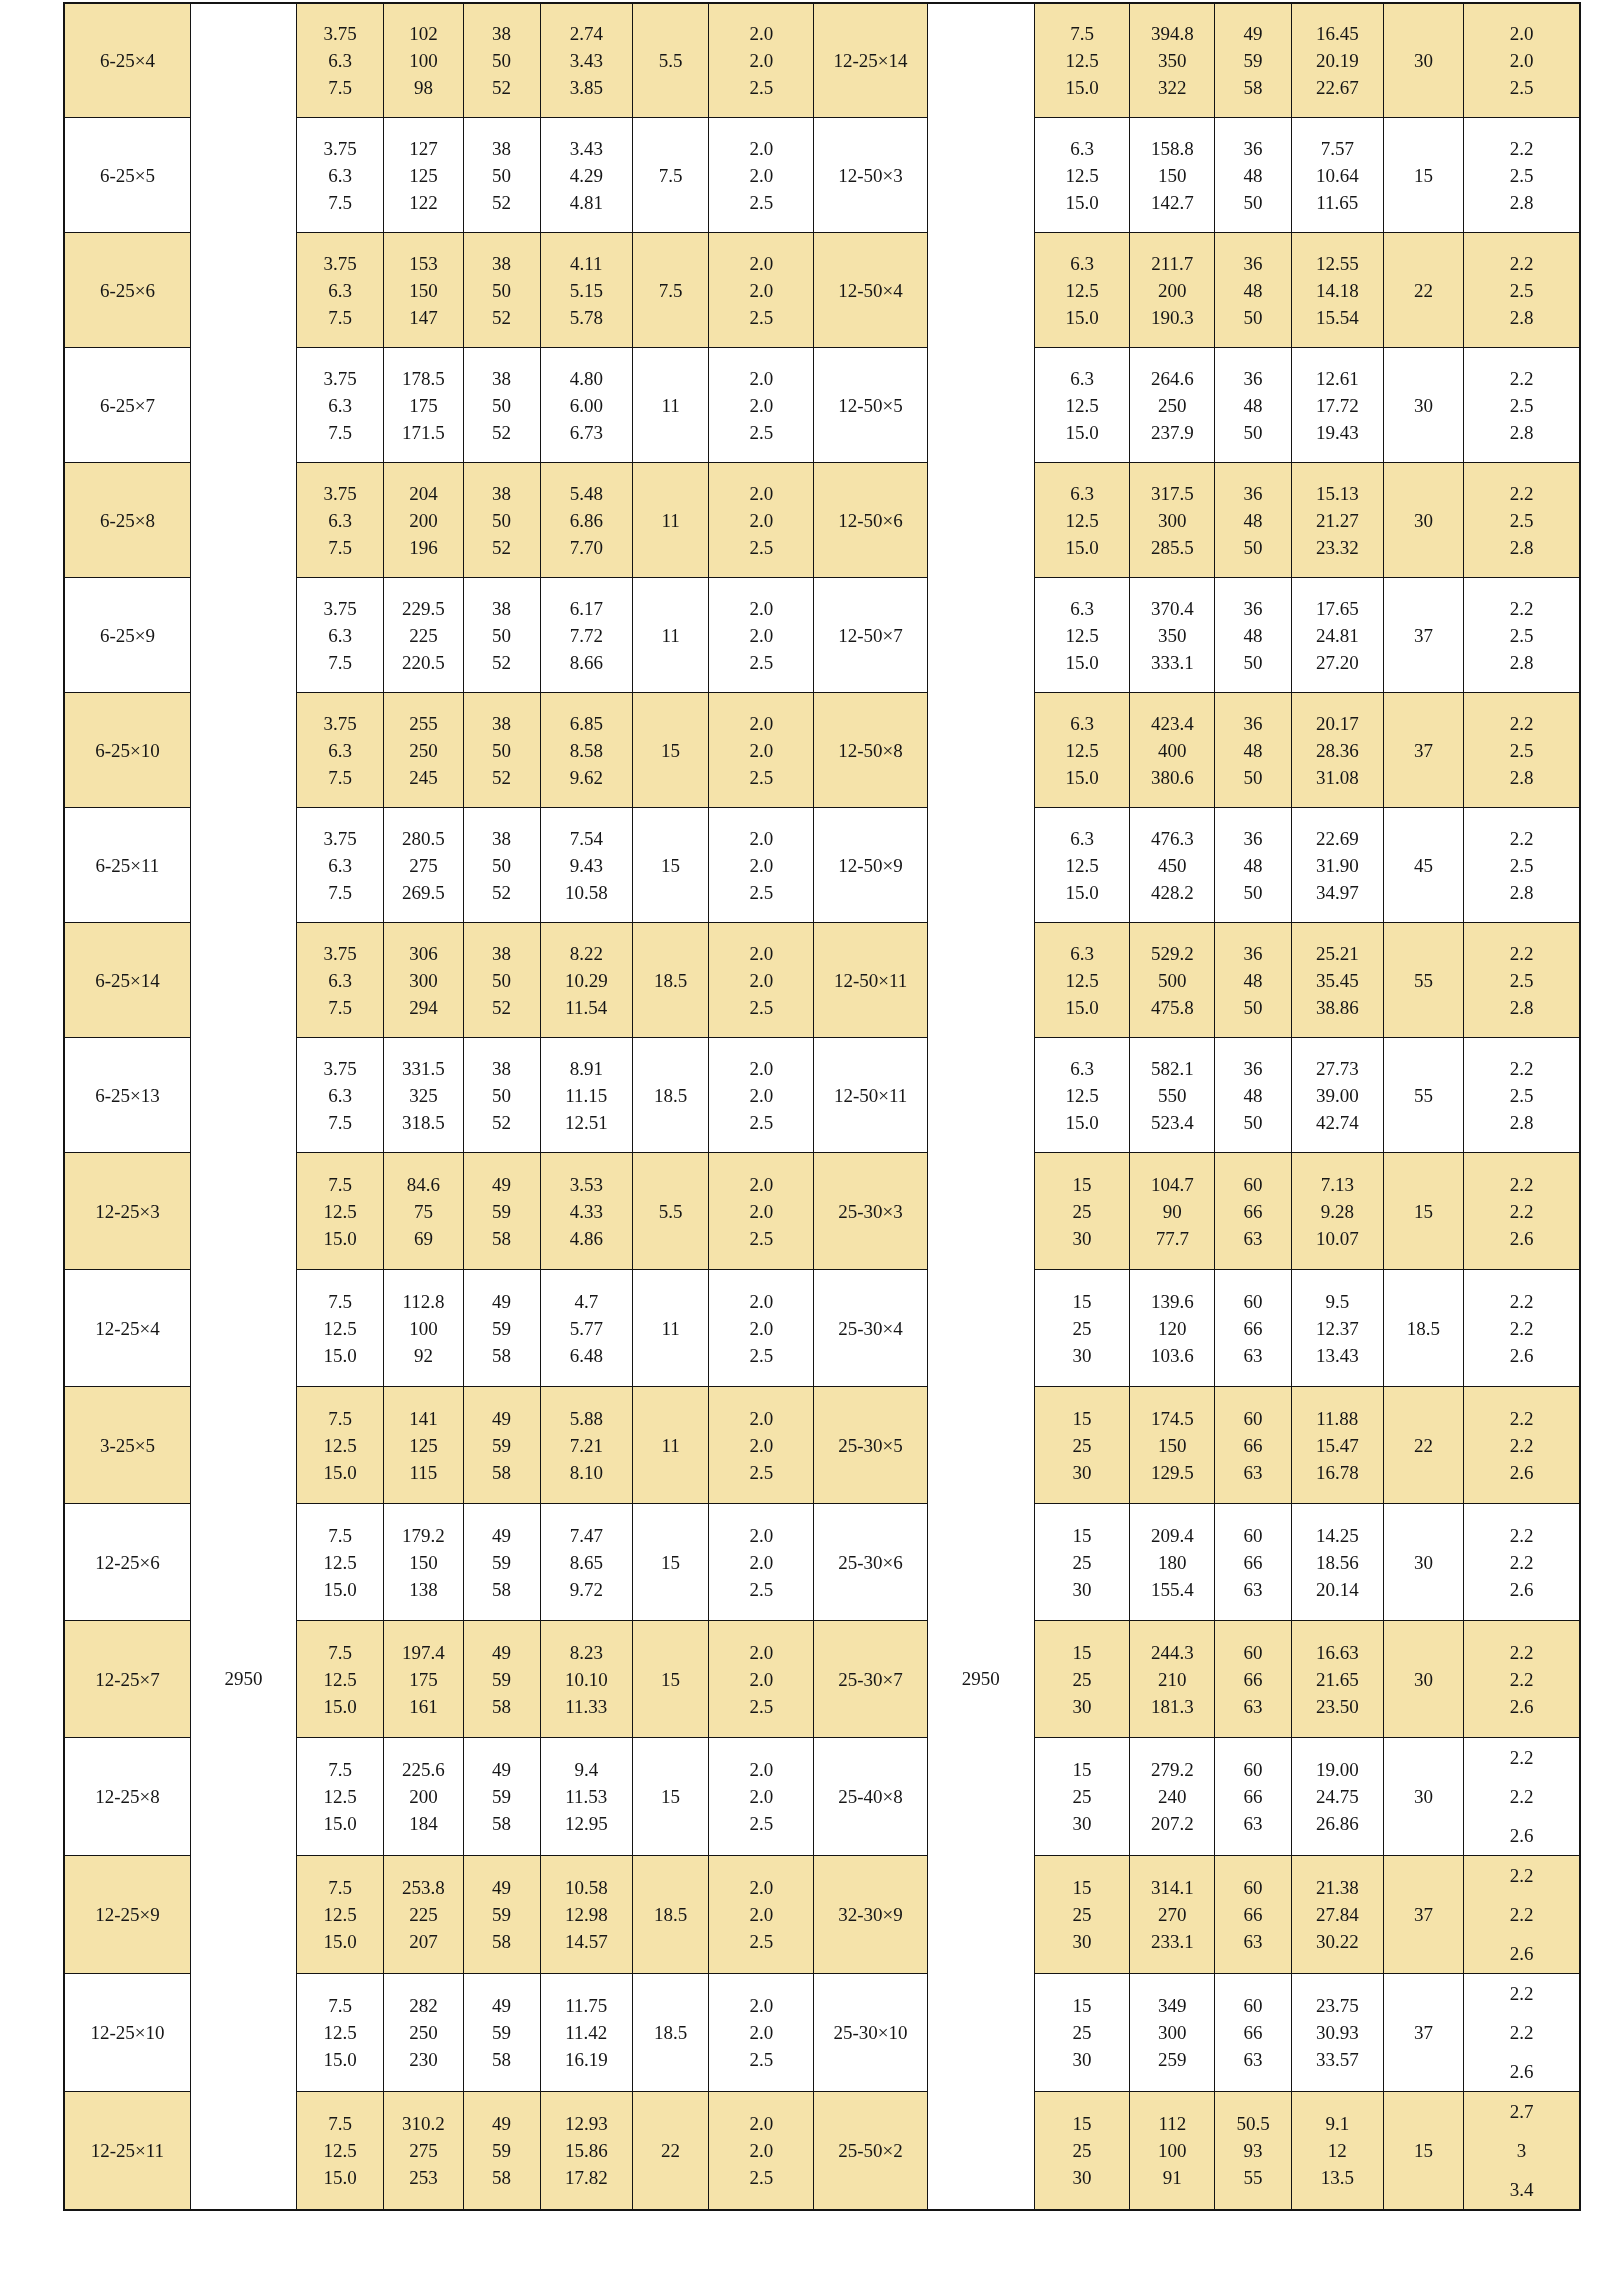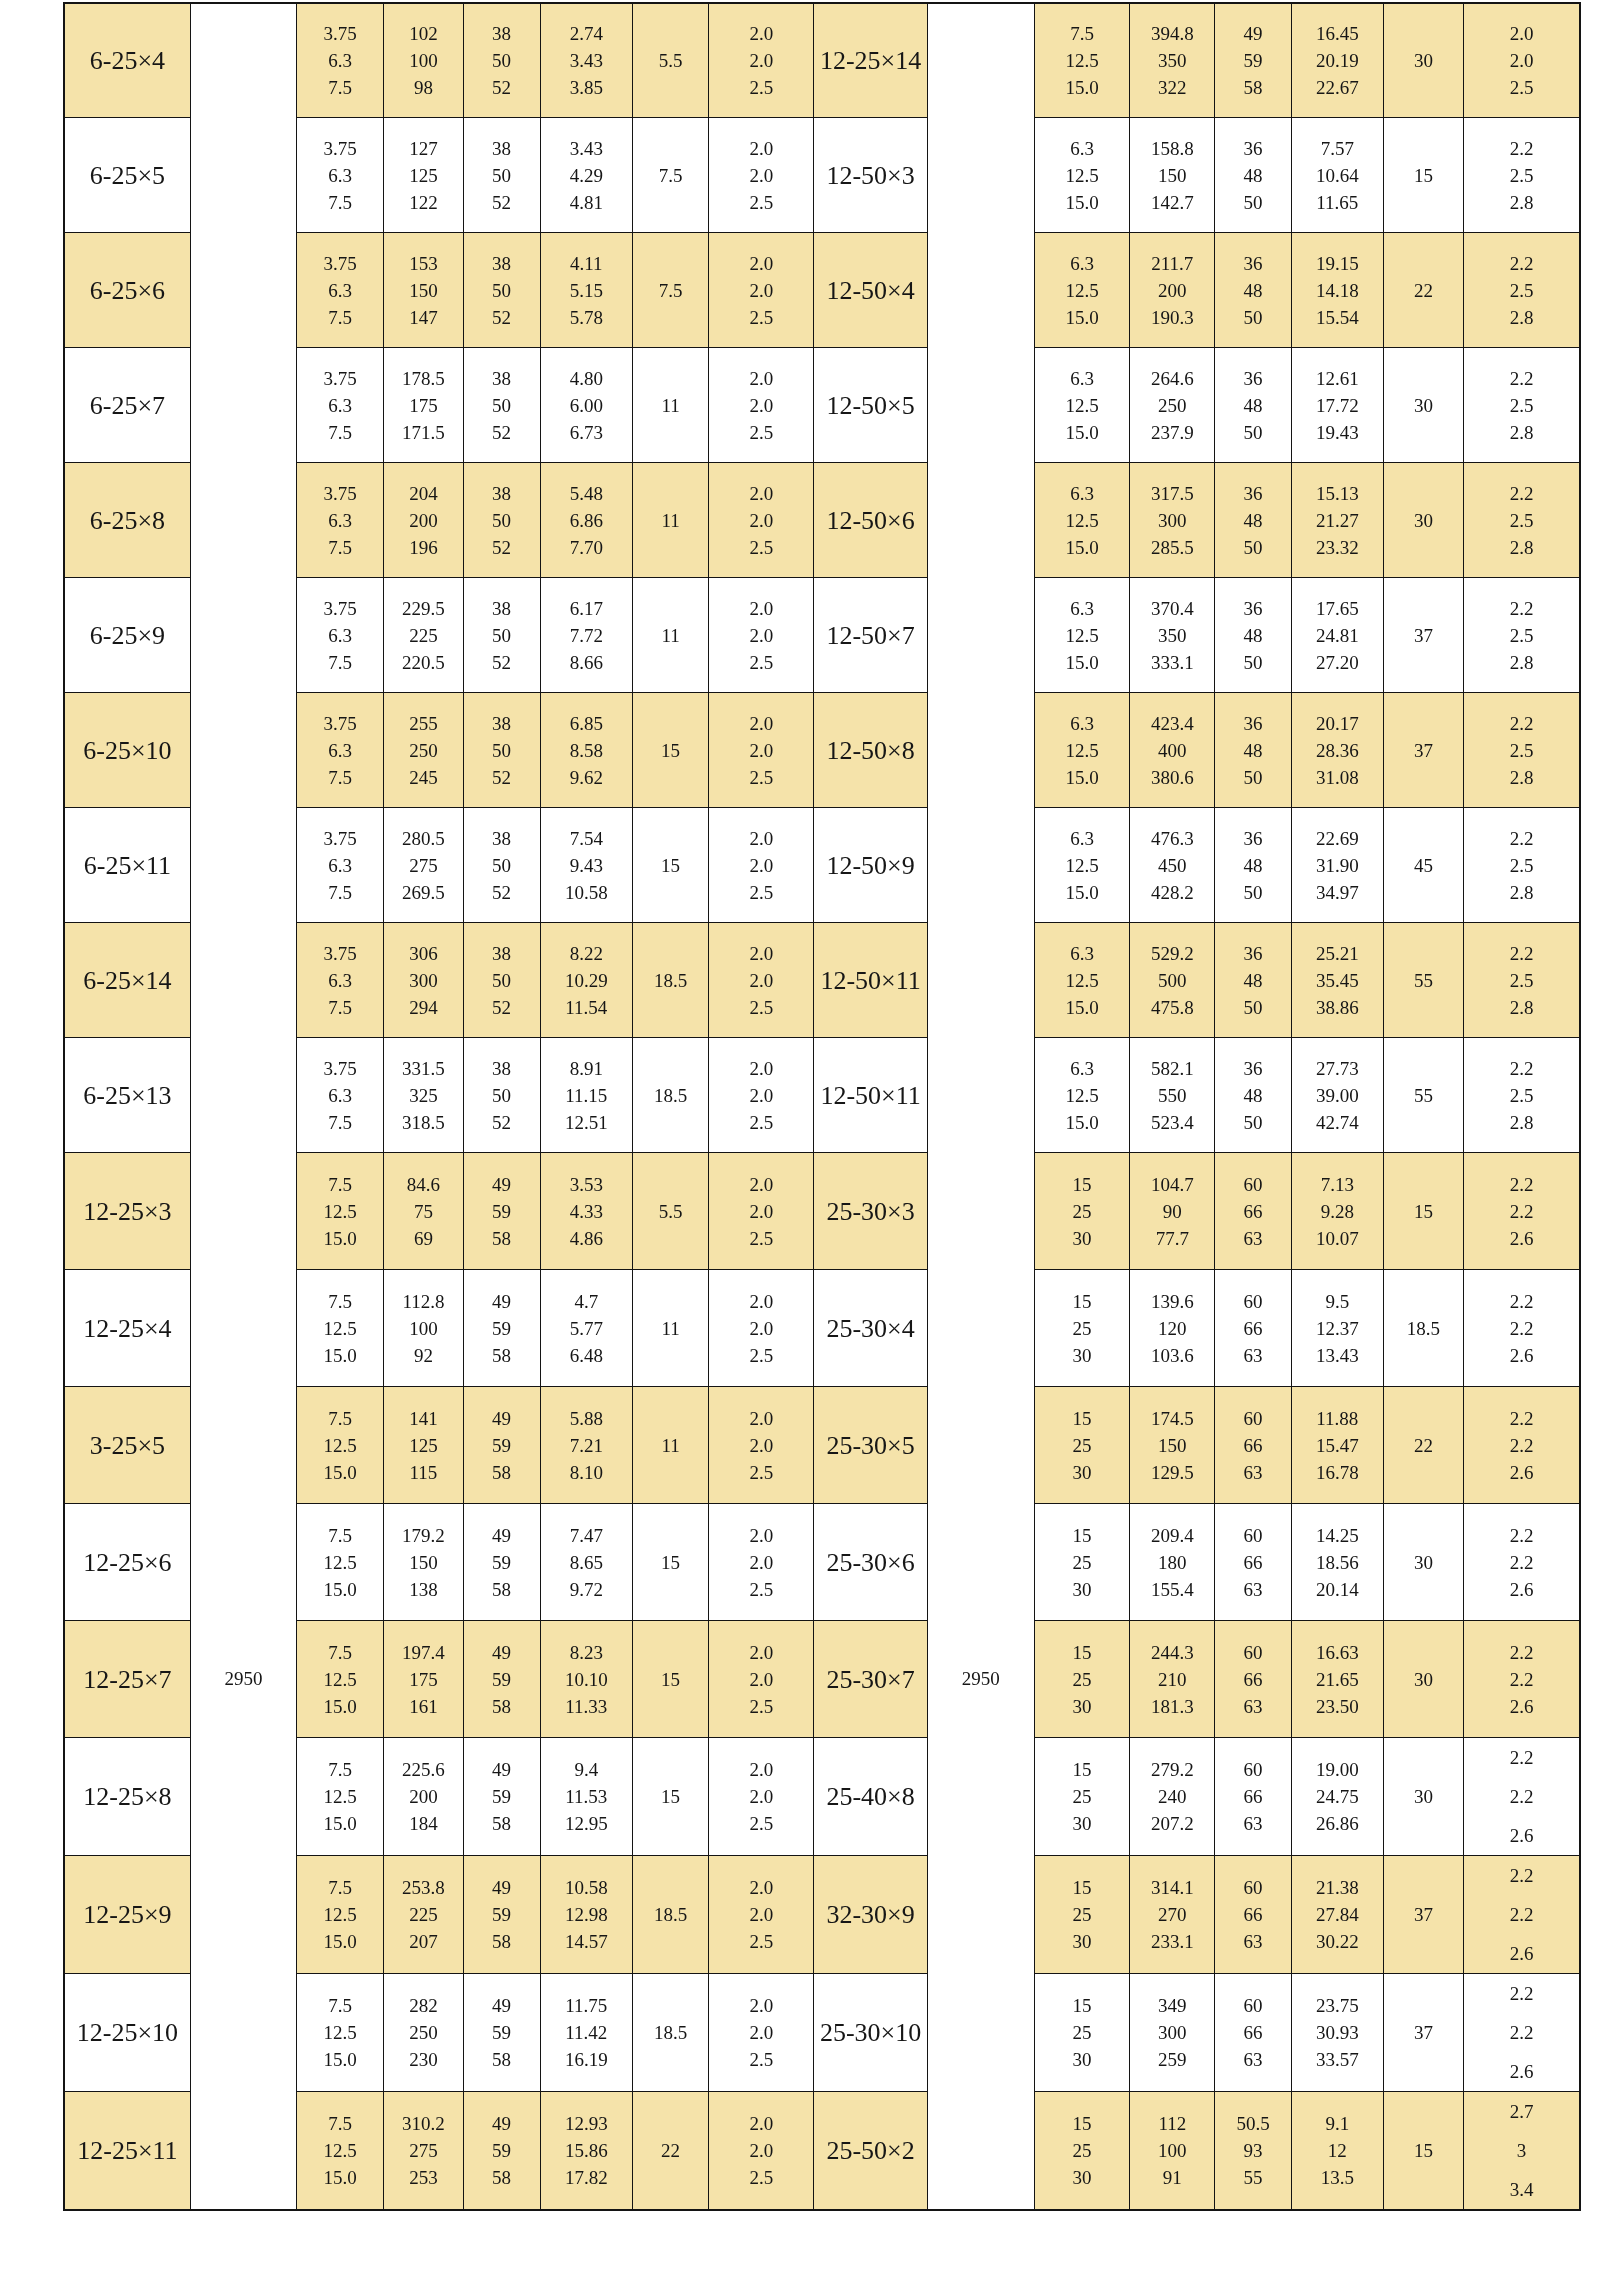--- a/index.html
+++ b/index.html
@@ -32,21 +32,21 @@
   tr:nth-child(n+11){height:117px;}
   tr.hl td{background:#f5e3aa;}
   td.speed-cell{background:#ffffff !important;position:relative;padding-left:48px;}
   .speed-label{
     position:absolute;left:0;right:0;
     top:1616px;height:117px;
     display:flex;align-items:center;justify-content:center;
     font-size:19px;
   }
   td.wide{line-height:39px;}
-  td.model-cell{font-size:26px;}
+  td.model-cell{font-size:19px;}
 </style>
 </head>
 <body>
 
 <div class="page">
   <table class="spec">
     <colgroup>
       <col style="width:126px">
         <col style="width:106px">
         <col style="width:87px">
@@ -160,21 +160,21 @@
     <td class="model-cell">12-50×4</td>
     <td>6.3
 12.5
 15.0</td>
     <td>211.7
 200
 190.3</td>
     <td>36
 48
 50</td>
-    <td>19.15
+    <td>12.55
 14.18
 15.54</td>
     <td>22</td>
     <td>2.2
 2.5
 2.8</td>
   </tr>
         <tr>
     <td class="model-cell">6-25×7</td>
     <td>3.75

